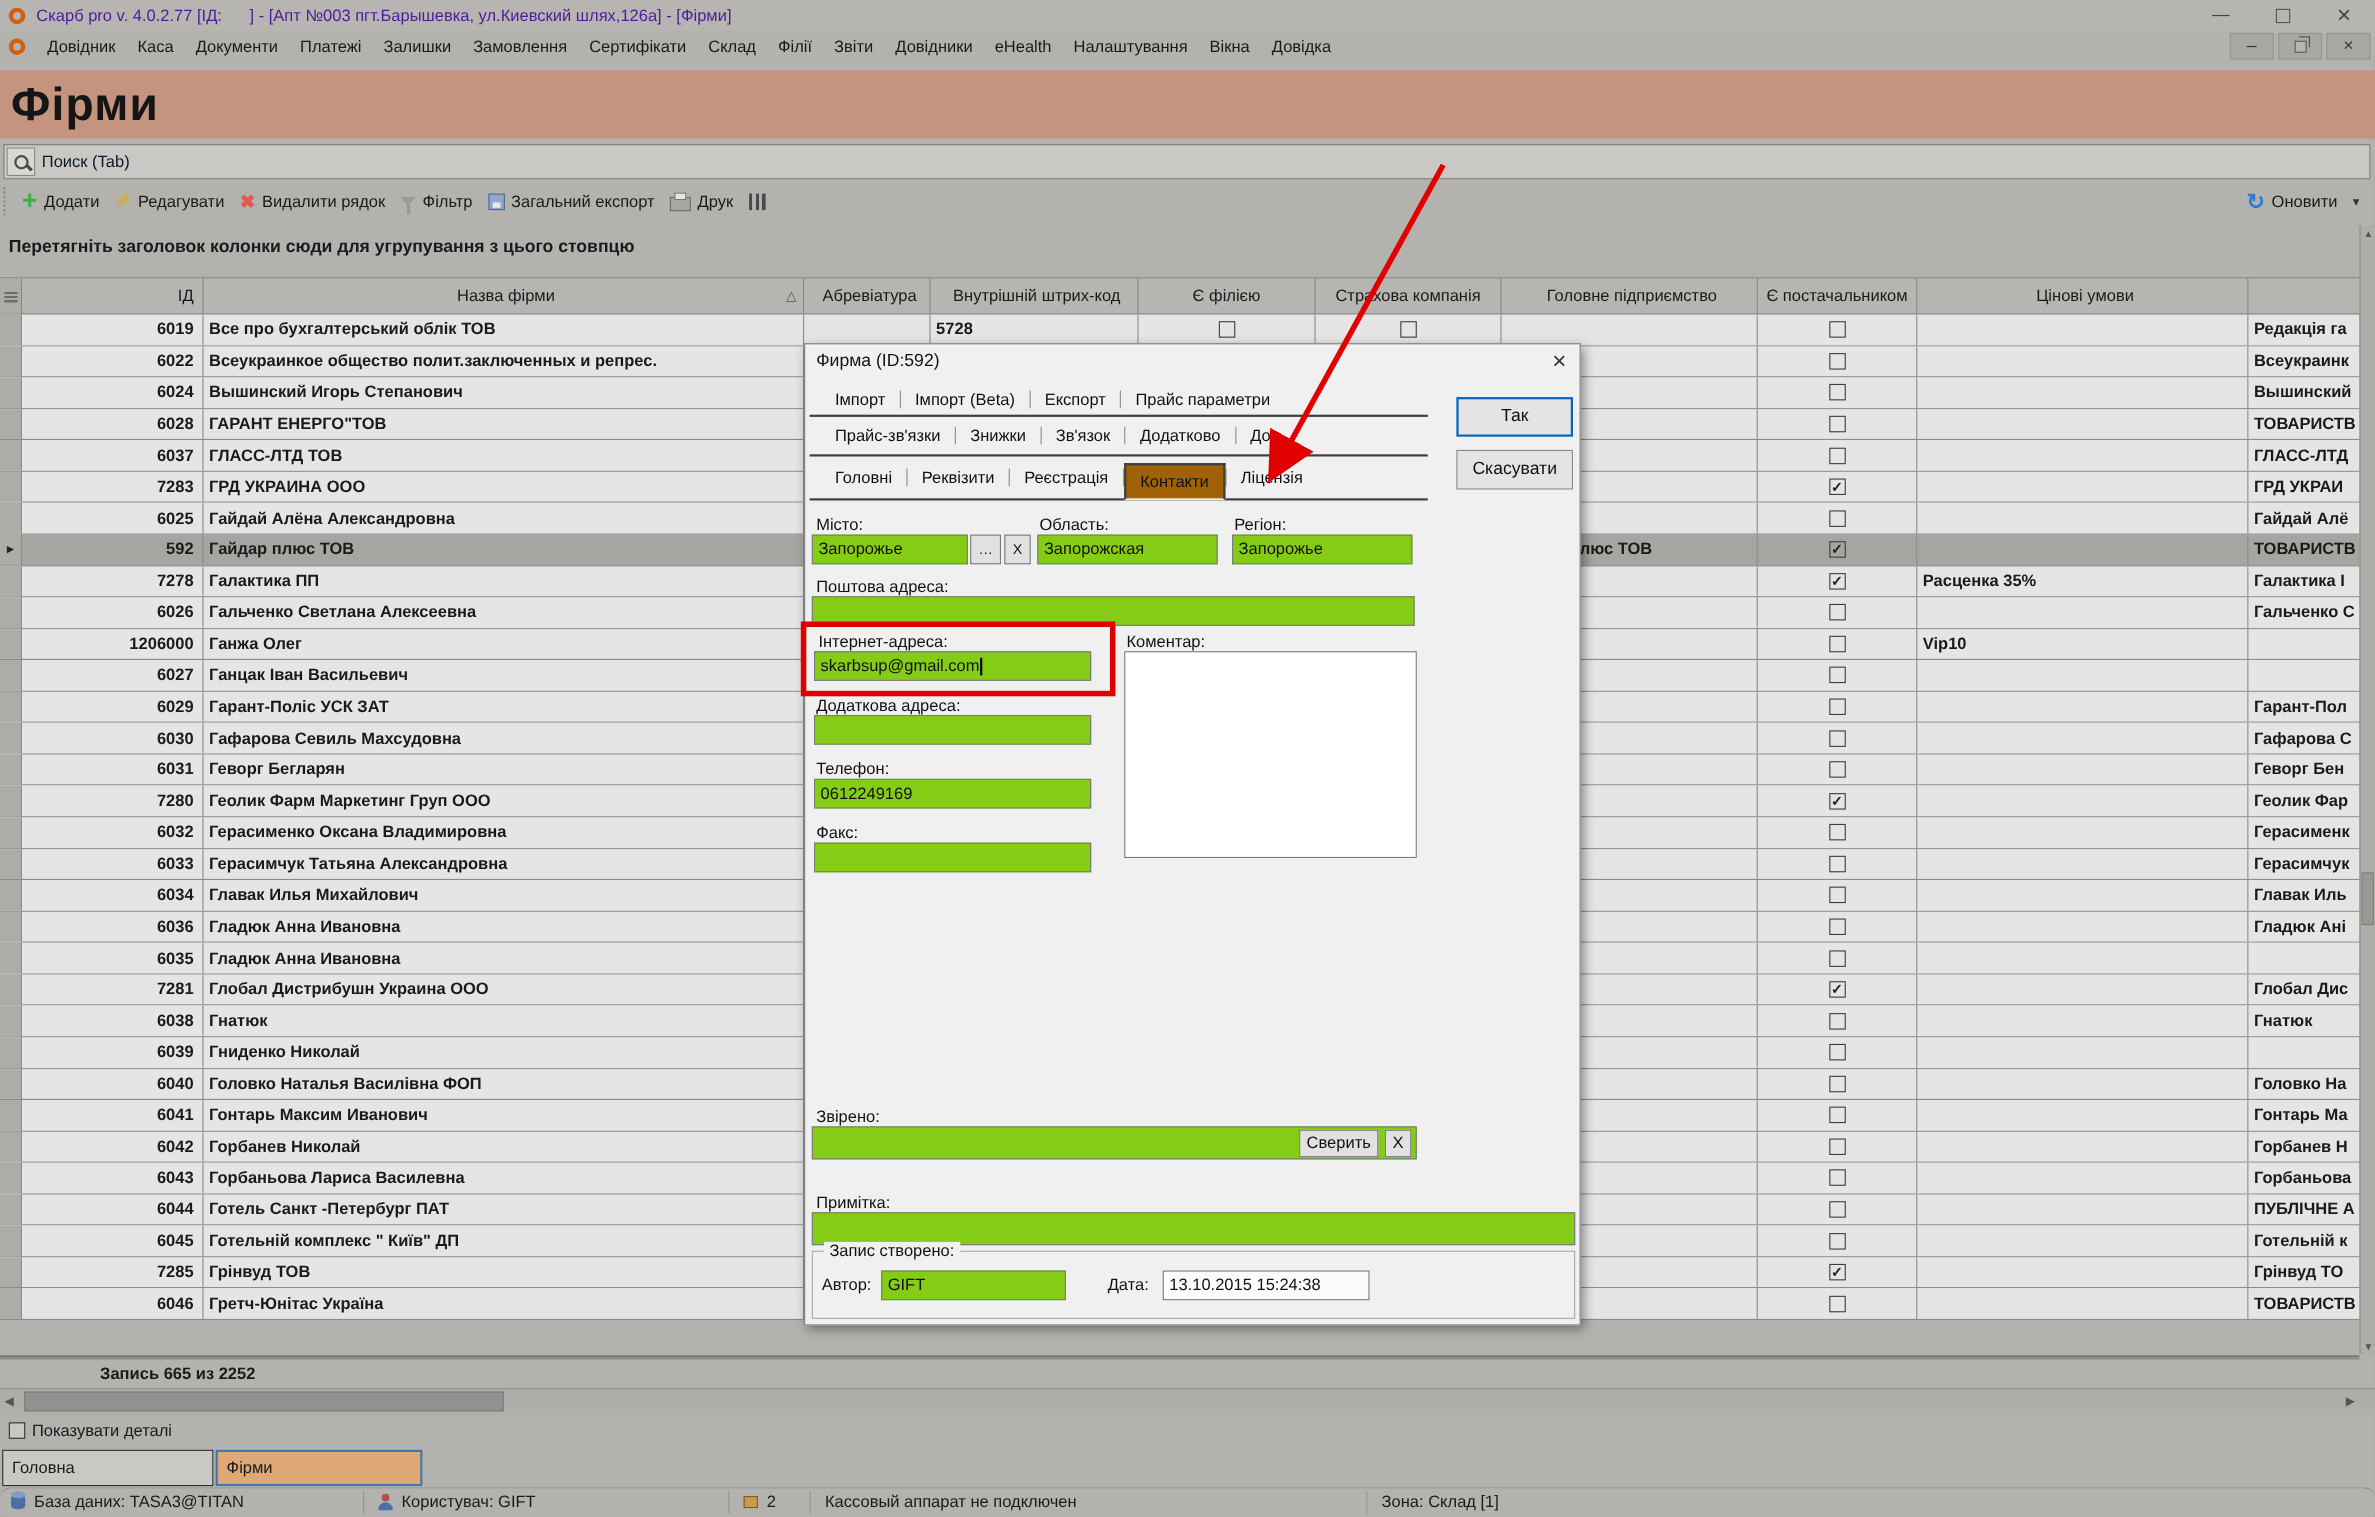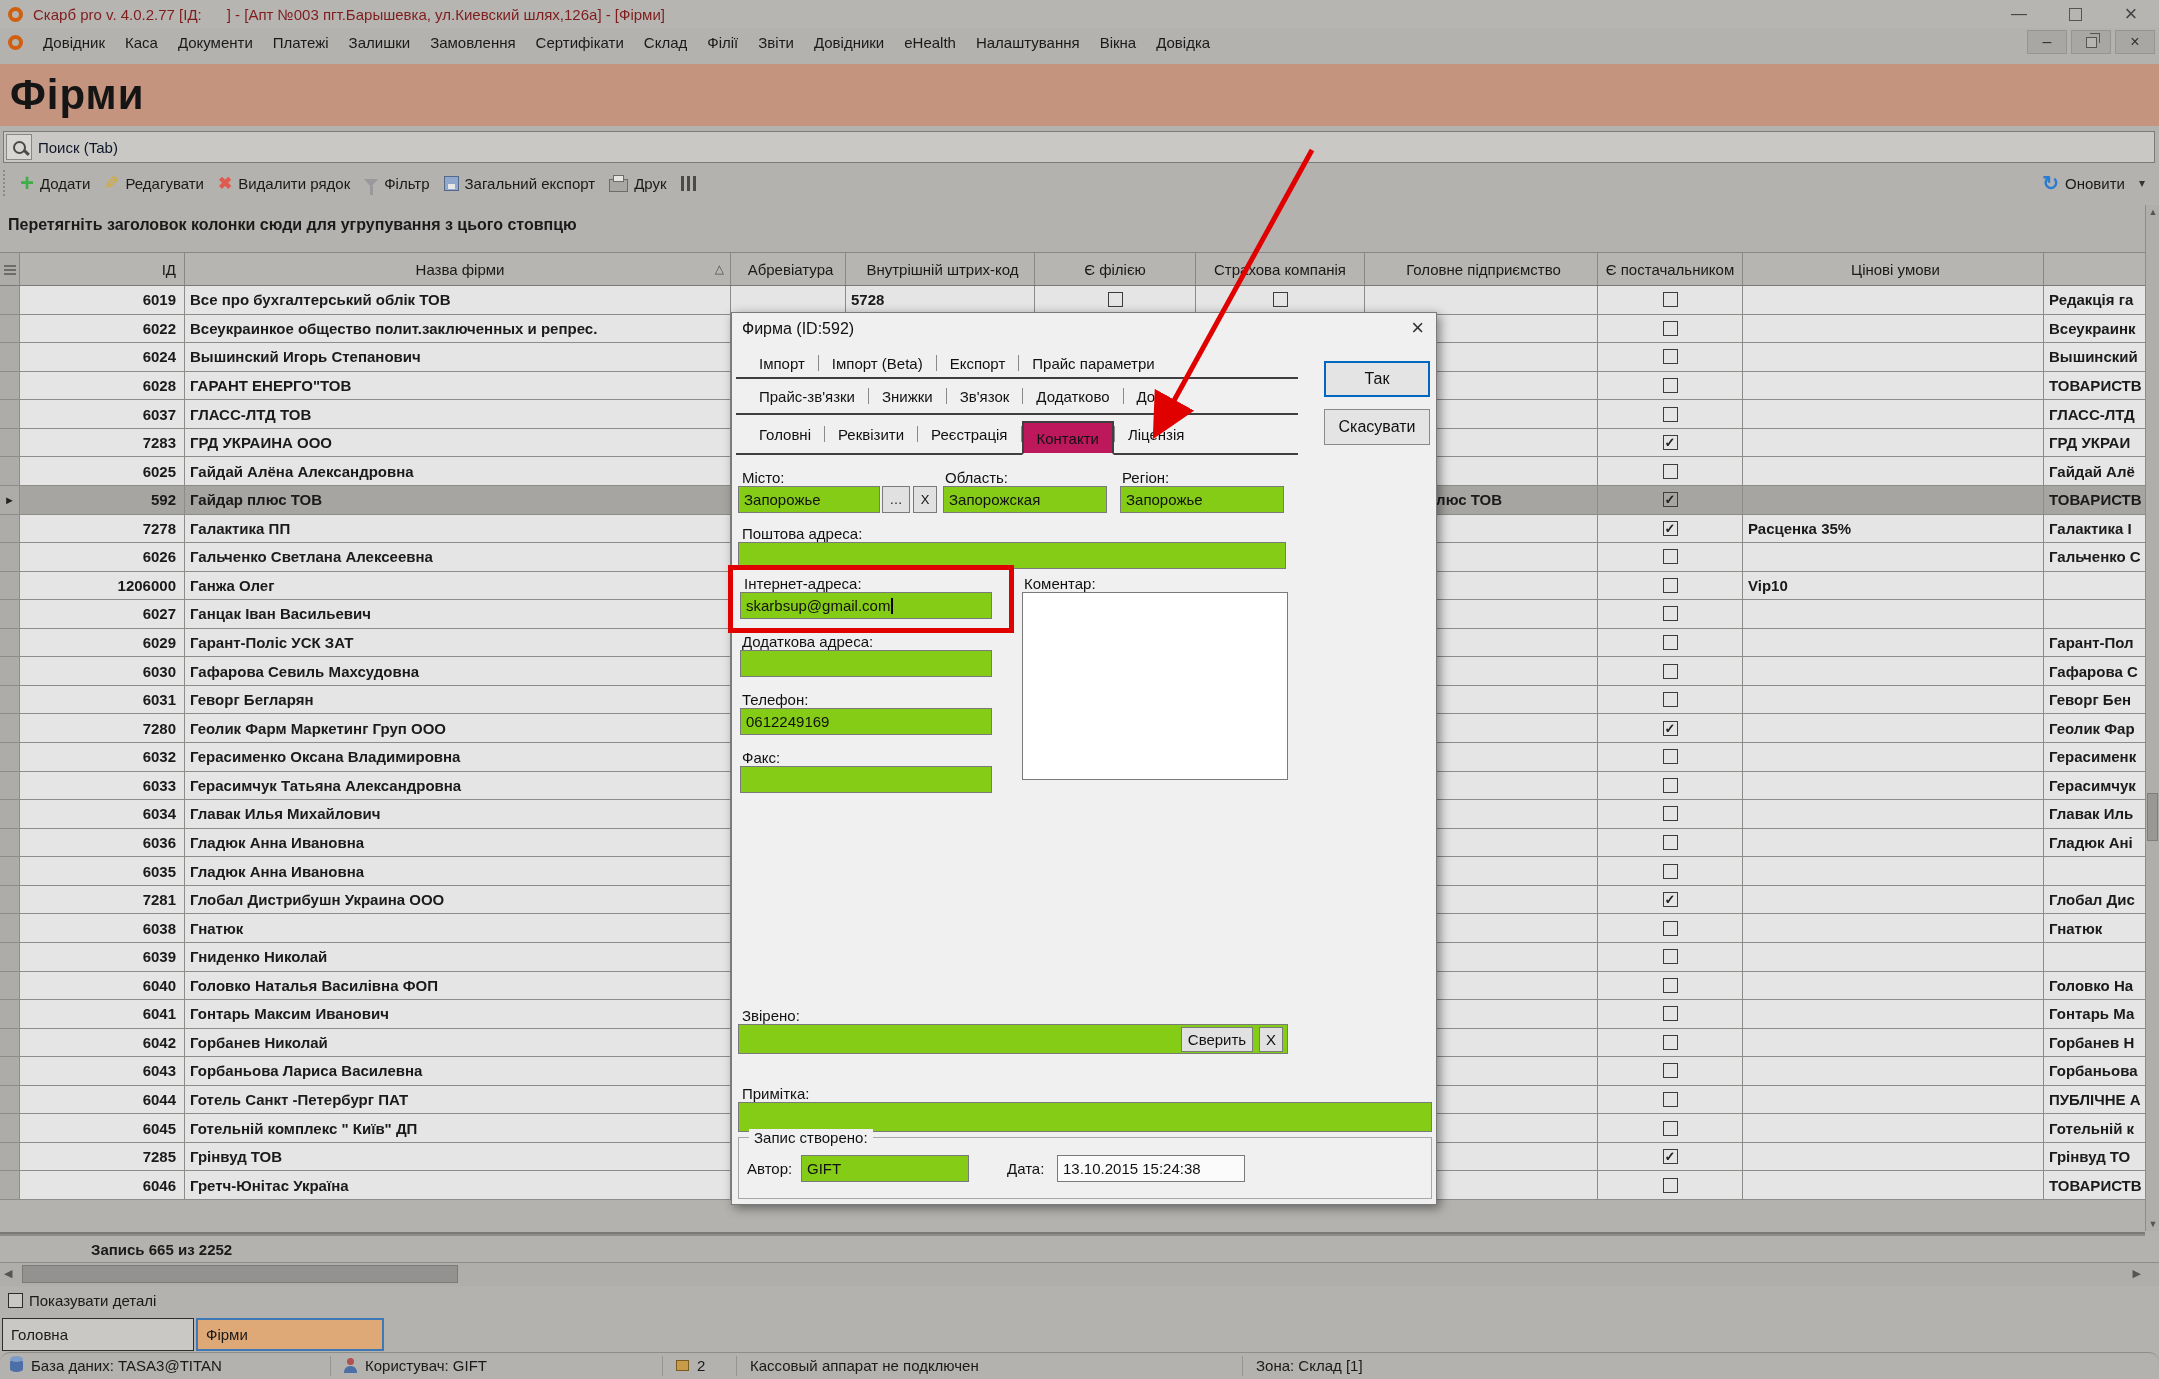--- a/index.html
+++ b/index.html
@@ -1,20 +1,20 @@
 <!DOCTYPE html>
 <html><head>
 <meta charset="utf-8">
 <style>
   html,body{margin:0;padding:0;background:#8e8c89;}
   #root{position:relative;width:2159px;height:1379px;background:#b4b2af;
         font-family:"Liberation Sans",sans-serif;overflow:hidden;color:#1a1a1a;}
   .abs{position:absolute;}
   
-  .titlebar{left:0;top:0;width:2159px;height:28px;background:#b7b5b2;display:flex;align-items:center;font-size:15px;color:#7f1d1d;}
+  .titlebar{left:0;top:0;width:2159px;height:28px;background:#b7b5b2;display:flex;align-items:center;font-size:15px;color:#4c1d95;}
   .applogo{width:15px;height:15px;border:4px solid #d06010;border-radius:50%;margin:0 10px 0 8px;box-sizing:border-box;}
   .title-text{white-space:pre;}
   .wctl{position:absolute;top:0;height:28px;width:56px;display:flex;align-items:center;justify-content:center;color:#444;}
   .box-max{width:11px;height:11px;border:1.6px solid #555;}
   .box-rest{width:9px;height:9px;border:1.5px solid #555;position:relative;background:#b7b5b2;}
   .box-rest::before{content:'';position:absolute;left:3px;top:-5px;width:9px;height:9px;border:1.5px solid #555;border-bottom:none;border-left:none;}
   .menubar{left:0;top:28px;width:2159px;height:28px;display:flex;align-items:center;font-size:15px;background:#b4b2af;}
   .menu-item{padding:0 10px;cursor:default;}
   .mdictl{position:absolute;top:30px;height:24px;width:40px;background:#a9a7a4;border:1px solid #979592;display:flex;align-items:center;justify-content:center;color:#333;box-sizing:border-box;}
   
@@ -94,21 +94,21 @@
   .ic-cart{width:13px;height:11px;background:#c89b4a;border:1px solid #7a5c20;box-sizing:border-box;}
   
   .dialog{left:731px;top:312px;width:706px;height:893px;background:#f0f0f0;border:1px solid #7a7a7a;box-shadow:3px 3px 10px rgba(0,0,0,.45);box-sizing:border-box;z-index:50;font-size:15px;color:#111;}
   .dlg-title{position:absolute;left:0;top:0;width:100%;height:32px;display:flex;align-items:center;padding-left:10px;box-sizing:border-box;font-size:16px;}
   .dlg-close{position:absolute;right:12px;top:2px;font-size:22px;color:#333;}
   .tabrow{position:absolute;left:4px;width:562px;display:flex;align-items:center;border-bottom:2px solid #3f3f3f;box-sizing:border-box;padding-left:10px;}
   .tabrow1{top:36px;height:30px;}
   .tabrow2{top:66px;height:36px;}
   .tabrow3{top:102px;height:40px;}
   .tab{padding:0 13px;white-space:nowrap;}
-  .tab.active{align-self:flex-end;height:34px;margin-bottom:-2px;display:flex;align-items:center;background:#be185d;border:2px solid #3f3f3f;border-bottom:2px solid #f0f0f0;z-index:1;box-sizing:border-box;}
+  .tab.active{align-self:flex-end;height:34px;margin-bottom:-2px;display:flex;align-items:center;background:#a16207;border:2px solid #3f3f3f;border-bottom:2px solid #f0f0f0;z-index:1;box-sizing:border-box;}
   .tdiv{width:1px;height:16px;background:#8a8a8a;}
   .dbtn{position:absolute;left:592px;width:106px;height:36px;background:#e4e4e4;display:flex;align-items:center;justify-content:center;box-sizing:border-box;font-size:16px;}
   .btn-ok{top:48px;border:2px solid #0067c0;}
   .btn-cancel{top:96px;border:1px solid #8a8a8a;}
   .lbl{position:absolute;white-space:nowrap;}
   .fld{position:absolute;height:27px;background:#84cc16;border:1px solid #7a7a7a;box-sizing:border-box;display:flex;align-items:center;padding-left:5px;white-space:nowrap;overflow:hidden;}
   .mini-btn{position:absolute;height:27px;background:#e1e1e1;border:1px solid #7a7a7a;box-sizing:border-box;display:flex;align-items:center;justify-content:center;font-size:13px;}
   .txtarea{position:absolute;background:#fff;border:1px solid #7a7a7a;box-sizing:border-box;}
   .caret-i{display:inline-block;width:1.5px;height:16px;background:#000;margin-left:1px;}
   .groupbox{position:absolute;left:6px;top:824px;width:694px;height:62px;border:1px solid #a8a8a8;box-sizing:border-box;}

